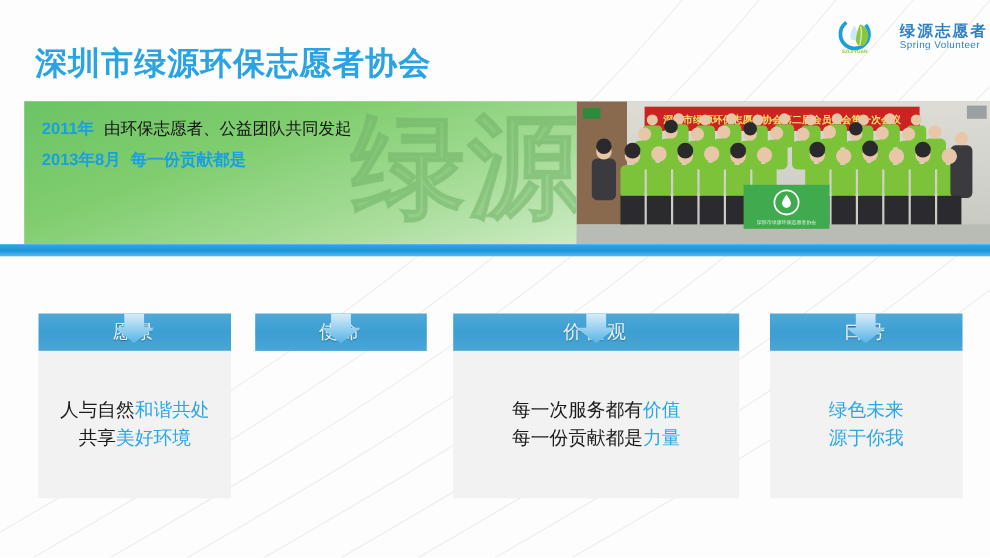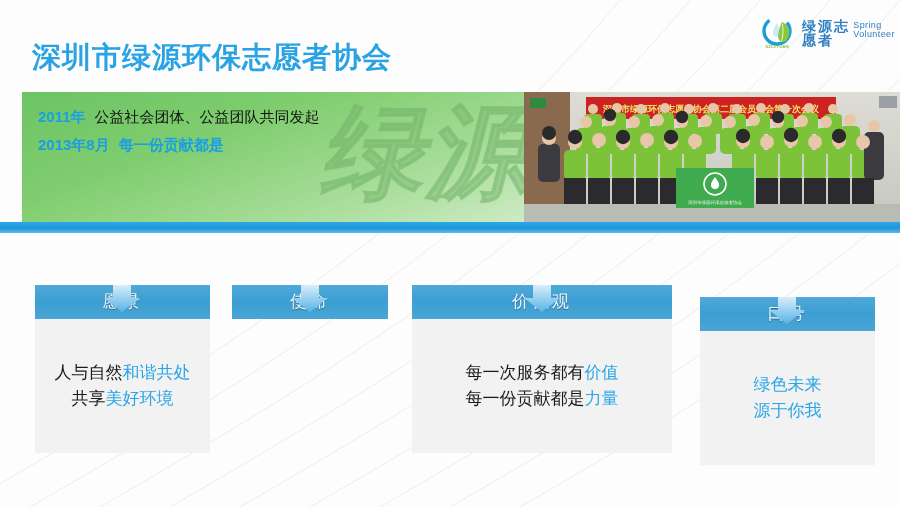--- a/index.html
+++ b/index.html
@@ -10,42 +10,42 @@
   }
   .slide{position:absolute;inset:0;background:#fdfdfd;overflow:hidden;}
 
   
   .bg-swirls{position:absolute;inset:0;pointer-events:none;}
   .bg-swirls svg{width:100%;height:100%;display:block;}
 
   
   .logo{position:absolute;left:762px;top:16px;display:flex;align-items:center;gap:6px;}
   .logo-mark{position:relative;width:34px;height:34px;flex:0 0 34px;}
-  .logo-text{display:flex;flex-direction:row;line-height:1;}
+  .logo-text{display:flex;flex-direction:column;line-height:1;margin-left:16px;}
   .logo-cn{font-size:14px;font-weight:bold;color:#2f7fc1;letter-spacing:2px;}
   .logo-en{font-size:9px;font-weight:normal;color:#2f7fc1;letter-spacing:.4px;margin-top:2px;}
 
   
   .title{
     position:absolute;left:32px;top:38px;
     font-size:29px;font-weight:bold;color:#2aa3e4;letter-spacing:1px;
     white-space:nowrap;
     text-shadow:0 1px 0 rgba(255,255,255,.7);
   }
 
   
   .green-panel{
     position:absolute;left:22px;top:92px;width:503px;height:130px;
     background:linear-gradient(160deg,#6cc465 0%,#7fcd6e 35%,#a8dd9a 72%,#cdebc4 100%);
     overflow:hidden;
   }
   .panel-watermark{
     position:absolute;right:-6px;top:8px;
     font-size:104px;font-weight:bold;color:rgba(120,185,110,.45);
-    letter-spacing:2px;line-height:1;white-space:nowrap;font-style:italic;
+    letter-spacing:2px;line-height:1;white-space:nowrap;
     -webkit-text-stroke:1px rgba(110,175,100,.3);
   }
   .lines{position:absolute;left:16px;top:16px;right:6px;}
   .line{
     display:flex;align-items:flex-start;
     font-size:15px;color:#121212;margin-bottom:9px;white-space:nowrap;
   }
   .yr{color:#1a9fe0;font-weight:bold;margin-right:9px;}
   .hl{color:#19a0e2;font-weight:bold;}
 
@@ -123,21 +123,21 @@
   </div>
 
   <div class="title">深圳市绿源环保志愿者协会</div>
 
   <div class="green-panel">
     <div class="panel-watermark">绿源</div>
     <div class="lines">
 
       <div class="line">
         <span class="yr">2011年</span>
-        <span>公益社会团体、公益团队共同发起</span>
+        <span>由环保志愿者、公益团队共同发起</span>
         <span class="hl"></span>
       </div>
 
       <div class="line">
         <span class="yr">2013年8月</span>
         <span class="hl">每一份贡献都是</span>
       </div>
 
 
     </div>
@@ -332,21 +332,21 @@
       </div>
       <div class="card-head">价值观</div>
       <div class="card-body">
         <div class="txt">
           <div><span>每一次服务都有</span><span class="hl">价值</span></div>
           <div><span>每一份贡献都是</span><span class="hl">力量</span></div>
         </div>
       </div>
     </div>
 
-    <div class="card" style="left:700px;width:175px;margin-top:12px;">
+    <div class="card" style="left:700px;width:175px;">
       <div class="arrow" style="left:68px;">
         <svg viewBox="0 0 38 28" width="38" height="28">
           <defs>
               <linearGradient id="ag4" x1="0" y1="0" x2="0" y2="1">
             <stop offset="0" stop-color="#d9edfa"></stop>
                 <stop offset="55" stop-color="#57b4e6"></stop>
                 <stop offset="1" stop-color="#1e96da"></stop>
           </linearGradient>
             </defs>
           <path d="M10 0 H28 V13 H37 L19 27 L1 13 H10 Z" fill="url(#ag4)"></path>

